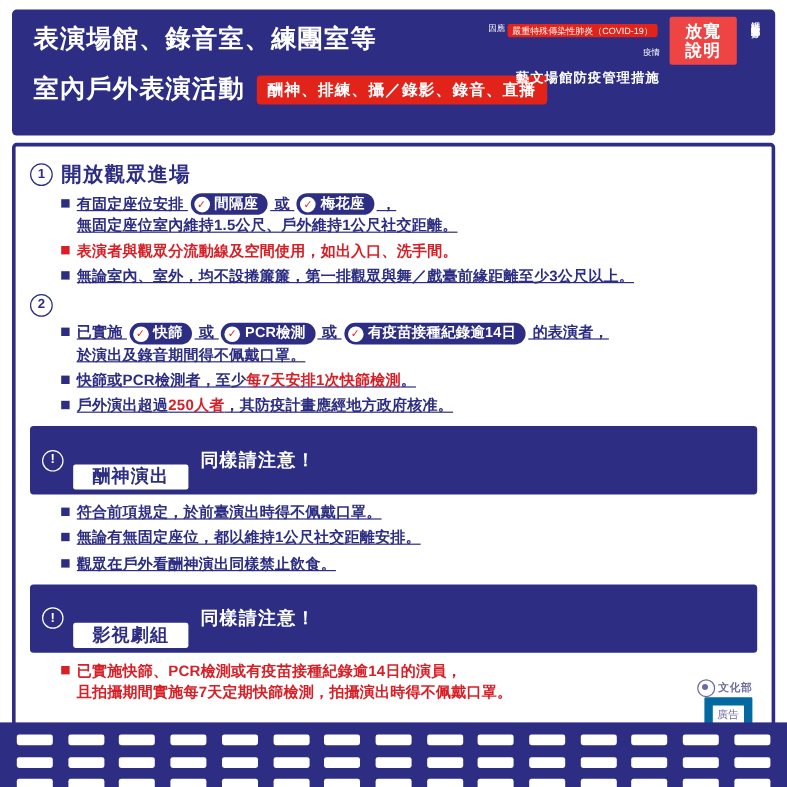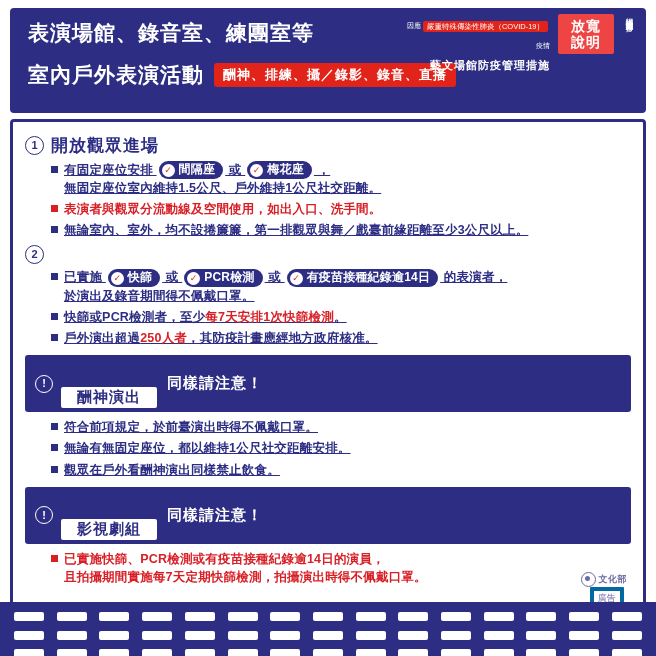--- a/index.html
+++ b/index.html
@@ -298,21 +298,21 @@
     content: "";
     position: absolute;
     left: 3px;
     top: 3px;
     width: 5px;
     height: 5px;
     background: #6b6ba3;
     border-radius: 50%;
   }
   .ad-box {
-    border: 4px solid #0369a1;
+    border: 7px solid #0369a1;
     color: #6b6ba3;
     font-size: 9px;
     padding: 1px 4px;
     border-radius: 1px;
   }
   
   .footer-bar {
     position: absolute;
     left: 0;
     bottom: 0;

